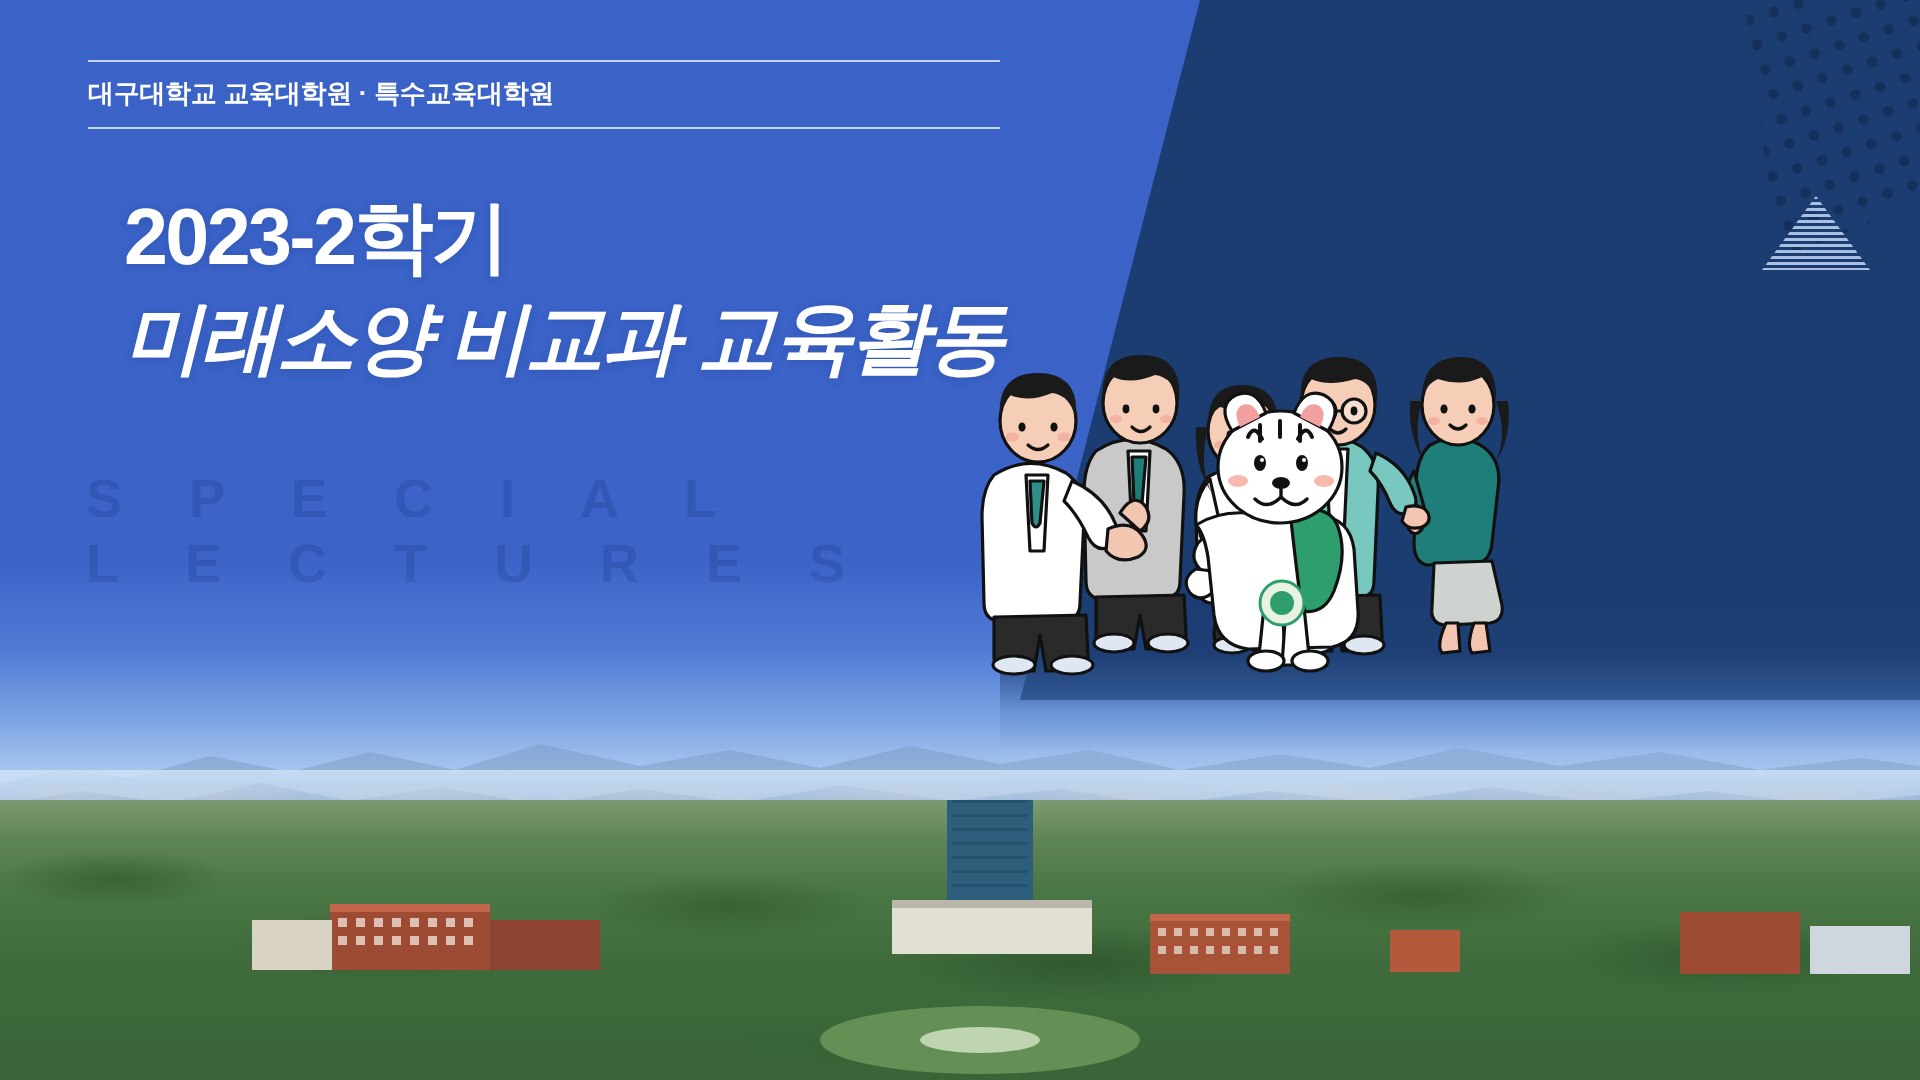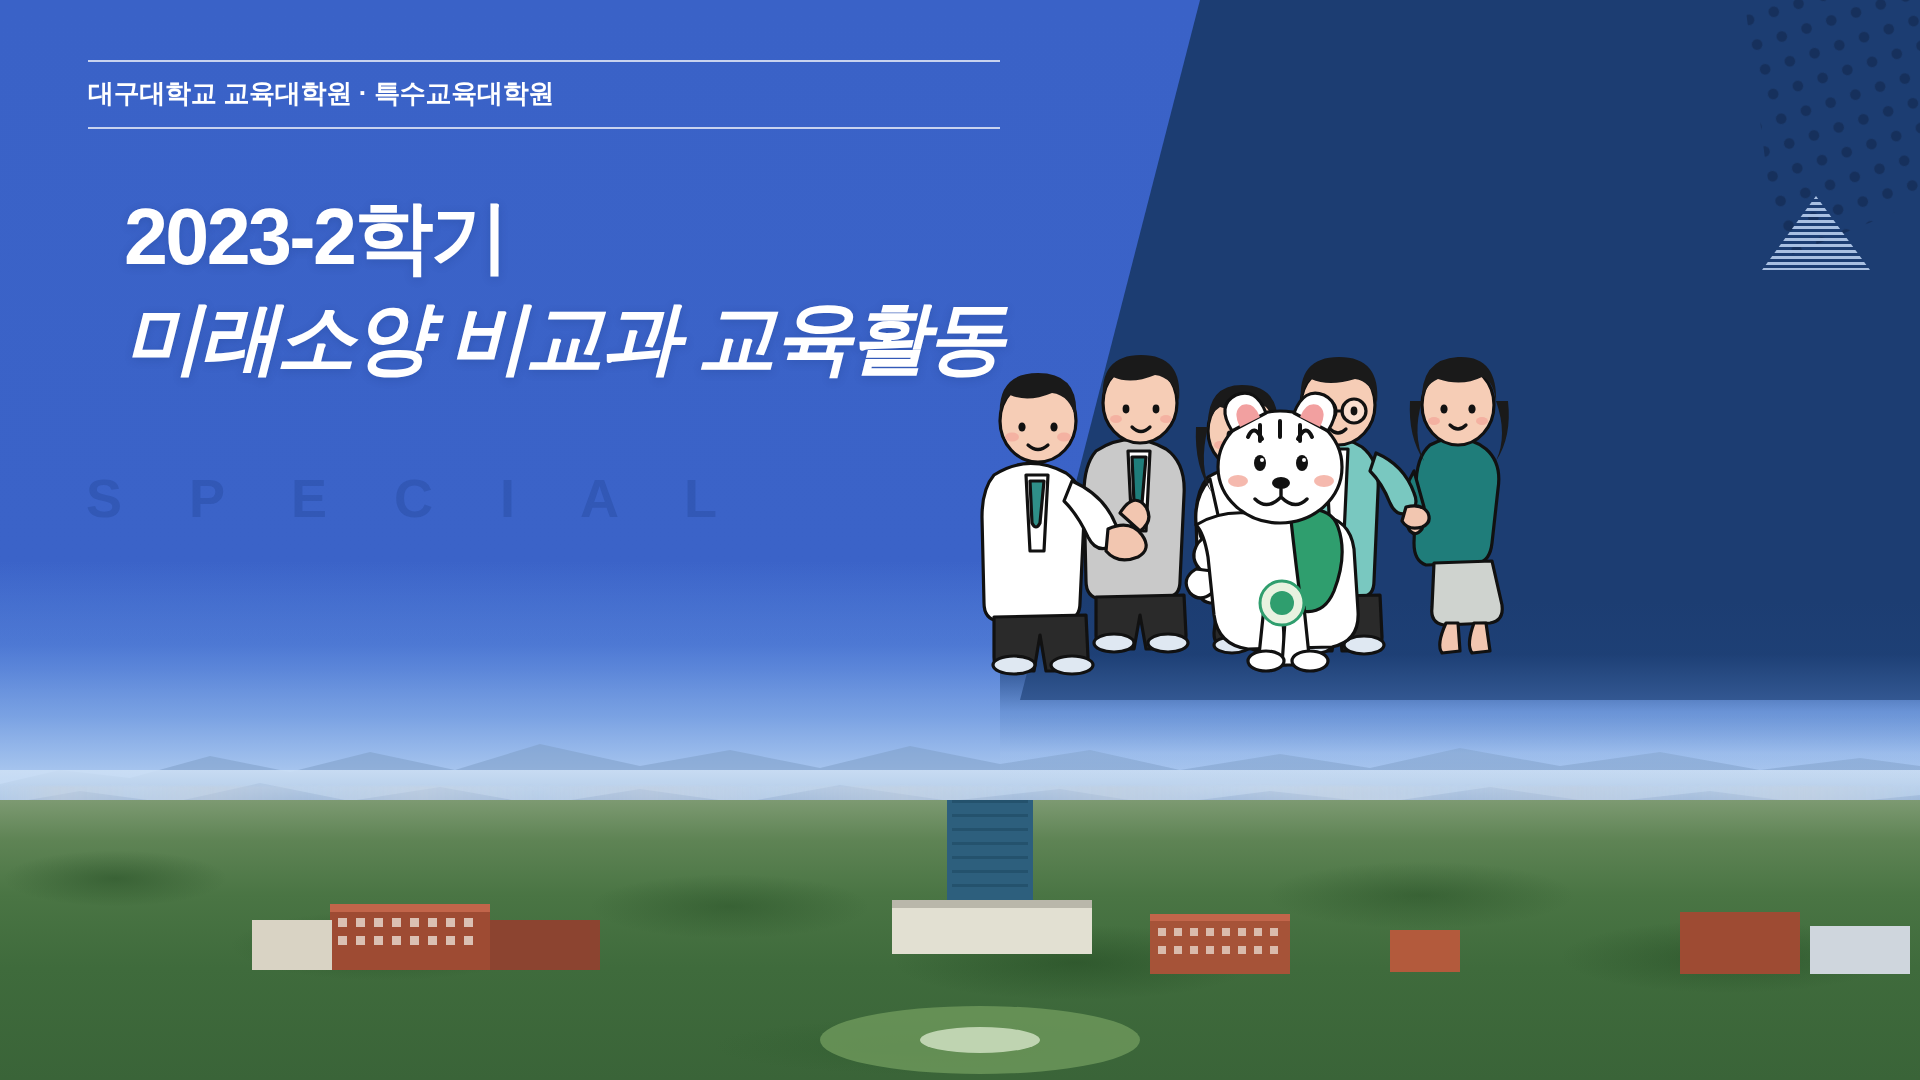--- a/index.html
+++ b/index.html
@@ -407,15 +407,16 @@
     </div>
 
     <h1 class="headline">
       <span class="l1">2023-2학기</span>
       <span class="l2">미래소양 비교과 교육활동</span>
     </h1>
   </div>
 
   <div class="ghost">
     <span>S P E C I A L</span>
+    <span>L E C T U R E S</span>
   </div>
 
 </div>
 
 </body></html>

